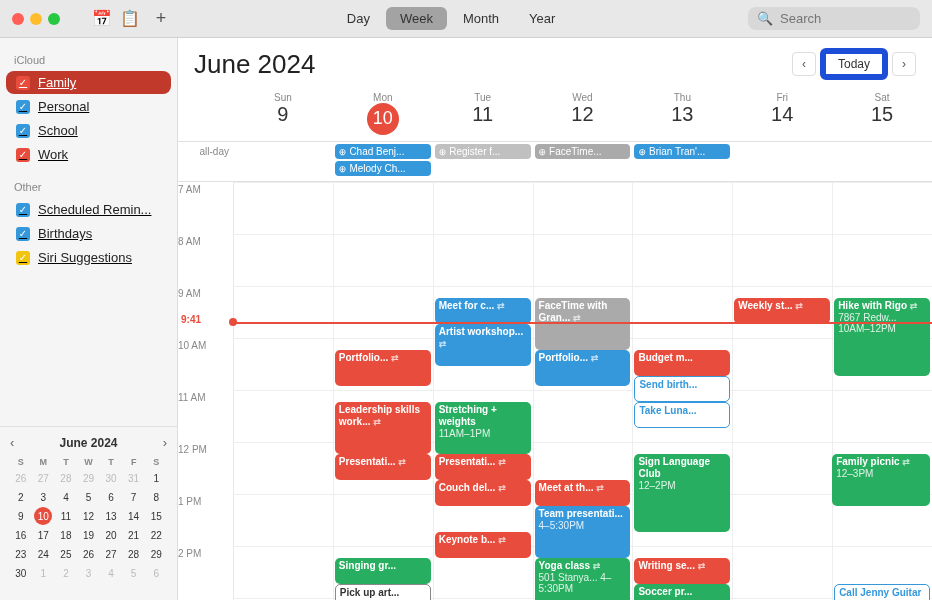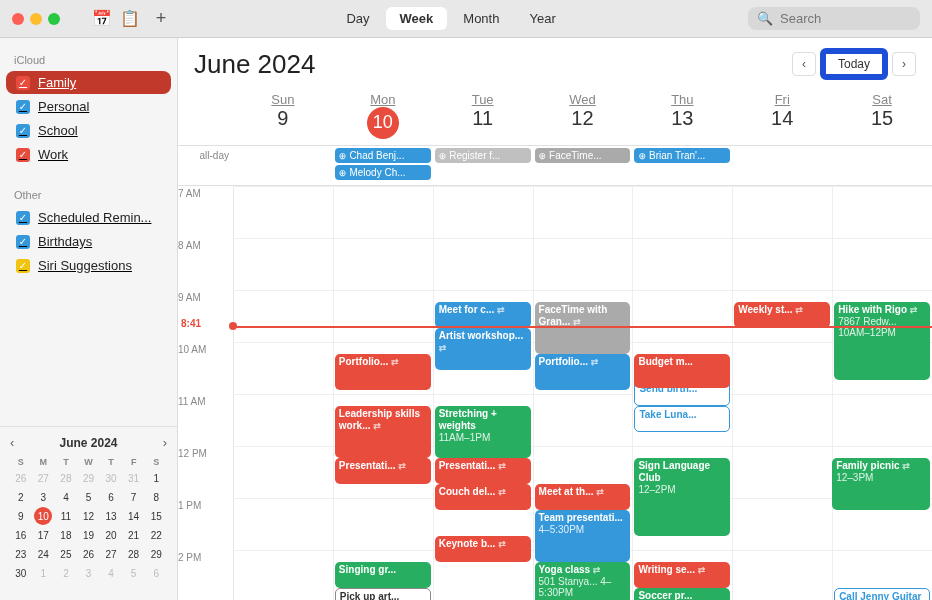--- a/index.html
+++ b/index.html
@@ -47,22 +47,22 @@
     .view-tab {
       padding: 4px 14px;
       border-radius: 6px;
       font-size: 13px;
       cursor: pointer;
       border: none;
       background: none;
       color: #333;
     }
     .view-tab.active {
-      background: #ffffff;
-      font-weight: 700;
+      background: #a3a3a3;
+      font-weight: 400;
     }
     .search-box {
       display: flex;
       align-items: center;
       background: #d8d8d8;
       border-radius: 8px;
       padding: 4px 10px;
       gap: 6px;
       margin-left: 20px;
     }
@@ -216,21 +216,21 @@
       display: grid;
       grid-template-columns: 55px repeat(7, 1fr);
       border-bottom: 1px solid #e0e0e0;
       flex-shrink: 0;
     }
     .day-header {
       text-align: center;
       padding: 6px 4px;
       font-size: 12px;
     }
-    .day-name { color: #888; font-size: 13px; font-weight: 500; text-decoration: underline; }
+    .day-name { color: #888; font-size: 10px; font-weight: 500; }
     .day-num {
       font-size: 20px;
       font-weight: 300;
       color: #333;
       line-height: 1.1;
     }
     .day-num.today-num {
       background: #e74c3c;
       color: white;
       border-radius: 50%;
@@ -363,21 +363,21 @@
         </div>
         <div class="calendar-item">
           <div class="checkbox check" style="background:#3498db"></div>
           <span class="item-label">School</span>
         </div>
         <div class="calendar-item">
           <div class="checkbox check" style="background:#e74c3c"></div>
           <span class="item-label">Work</span>
         </div>
       </div>
-    <div class="sidebar-section-label" style="margin-top:16px;">Other</div>
+    <div class="sidebar-section-label" style="margin-top:8px;">Other</div>
     <div id="other-calendars">
         <div class="calendar-item">
           <div class="checkbox check" style="background:#3498db"></div>
           <span class="item-label">Scheduled Remin...</span>
         </div>
         <div class="calendar-item">
           <div class="checkbox check" style="background:#3498db"></div>
           <span class="item-label">Birthdays</span>
         </div>
         <div class="calendar-item">
@@ -596,21 +596,21 @@
           <div class="time-cell col-sun"></div>
           <div class="time-cell col-divider"></div>
           <div class="time-cell col-divider"></div>
           <div class="time-cell col-divider"></div>
           <div class="time-cell col-divider"></div>
           <div class="time-cell col-divider"></div>
           <div class="time-cell col-divider"></div>
           <div style="position: absolute; top: 0px; bottom: 0px; left: calc(0% + 55px); width: calc(14.2857% - 7.85714px); pointer-events: none;">
             <div style="position: absolute; left: 0px; right: calc(-600%); top: 139.533px; height: 2px; background: rgb(231, 76, 60); z-index: 10;">
               <div style="position: absolute; left: -4px; top: -4px; width: 8px; height: 8px; border-radius: 50%; background: rgb(231, 76, 60);"></div>
-              <div style="position: absolute; left: -52px; top: -8px; font-size: 10px; color: rgb(231, 76, 60); font-weight: 600;">8:41</div>
+              <div style="position: absolute; left: -52px; top: -8px; font-size: 10px; color: rgb(231, 76, 60); font-weight: 600;">9:41</div>
             </div>
           </div>
           <div style="position: absolute; top: 0px; bottom: 0px; left: calc(14.2857% + 47.1429px); width: calc(14.2857% - 7.85714px); pointer-events: none;">
             <div class="event-block" style="top: 168px; height: 36px; left: 2px; right: 2px; position: absolute; pointer-events: auto; background: rgb(231, 76, 60); color: white;">
               <div class="evt-title">Portfolio... <span style="font-size:9px;opacity:0.7">⇄</span></div>
             </div>
             <div class="event-block" style="top: 220px; height: 52px; left: 2px; right: 2px; position: absolute; pointer-events: auto; background: rgb(231, 76, 60); color: white;">
               <div class="evt-title">Leadership skills work... <span style="font-size:9px;opacity:0.7">⇄</span></div>
             </div>
             <div class="event-block" style="top: 272px; height: 26px; left: 2px; right: 2px; position: absolute; pointer-events: auto; background: rgb(231, 76, 60); color: white;">
@@ -663,21 +663,21 @@
               <div class="evt-sub">501 Stanya... 4–5:30PM</div>
             </div>
           </div>
           <div style="position: absolute; top: 0px; bottom: 0px; left: calc(57.1429% + 23.5714px); width: calc(14.2857% - 7.85714px); pointer-events: none;">
             <div class="event-block" style="top: 194px; height: 26px; left: 2px; right: 2px; position: absolute; pointer-events: auto; background: rgb(255, 255, 255); border: 1.5px solid rgb(52, 152, 219); color: rgb(52, 152, 219);">
               <div class="evt-title">Send birth...</div>
             </div>
             <div class="event-block" style="top: 220px; height: 26px; left: 2px; right: 2px; position: absolute; pointer-events: auto; background: rgb(255, 255, 255); border: 1.5px solid rgb(52, 152, 219); color: rgb(52, 152, 219);">
               <div class="evt-title">Take Luna...</div>
             </div>
-            <div class="event-block" style="top: 168px; height: 34px; left: 2px; right: 2px; position: absolute; pointer-events: auto; background: rgb(231, 76, 60); color: white;">
+            <div class="event-block" style="top: 168px; height: 26px; left: 2px; right: 2px; position: absolute; pointer-events: auto; background: rgb(231, 76, 60); color: white;">
               <div class="evt-title">Budget m...</div>
             </div>
             <div class="event-block" style="top: 272px; height: 78px; left: 2px; right: 2px; position: absolute; pointer-events: auto; background: rgb(39, 174, 96); color: white;">
               <div class="evt-title">Sign Language Club</div>
               <div class="evt-sub">12–2PM</div>
             </div>
             <div class="event-block" style="top: 376px; height: 26px; left: 2px; right: 2px; position: absolute; pointer-events: auto; background: rgb(231, 76, 60); color: white;">
               <div class="evt-title">Writing se... <span style="font-size:9px;opacity:0.7">⇄</span></div>
             </div>
             <div class="event-block" style="top: 402px; height: 26px; left: 2px; right: 2px; position: absolute; pointer-events: auto; background: rgb(39, 174, 96); color: white;">

